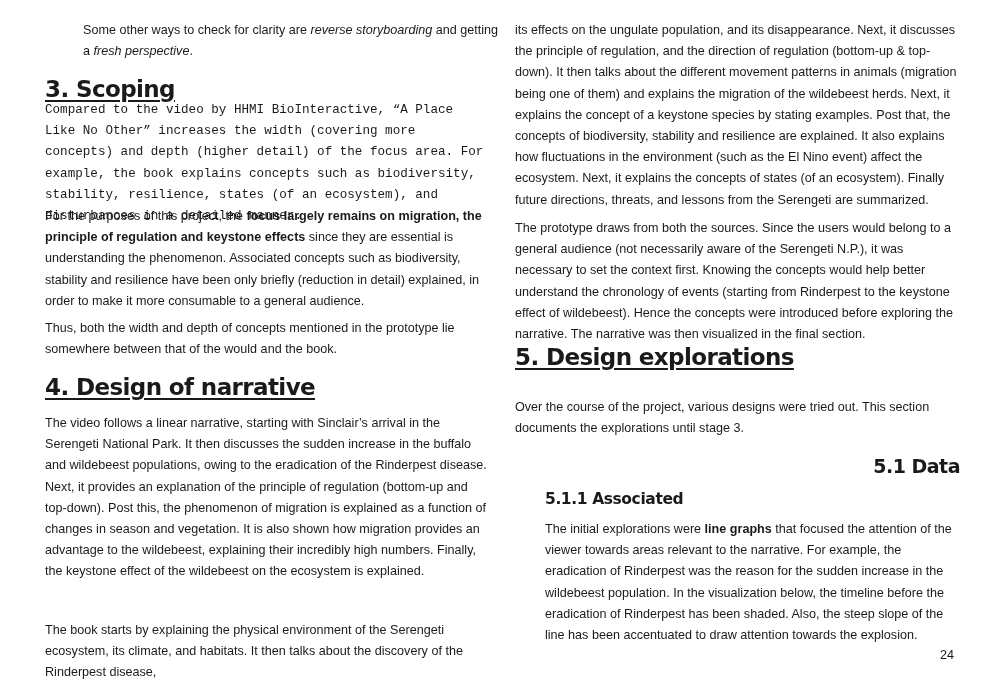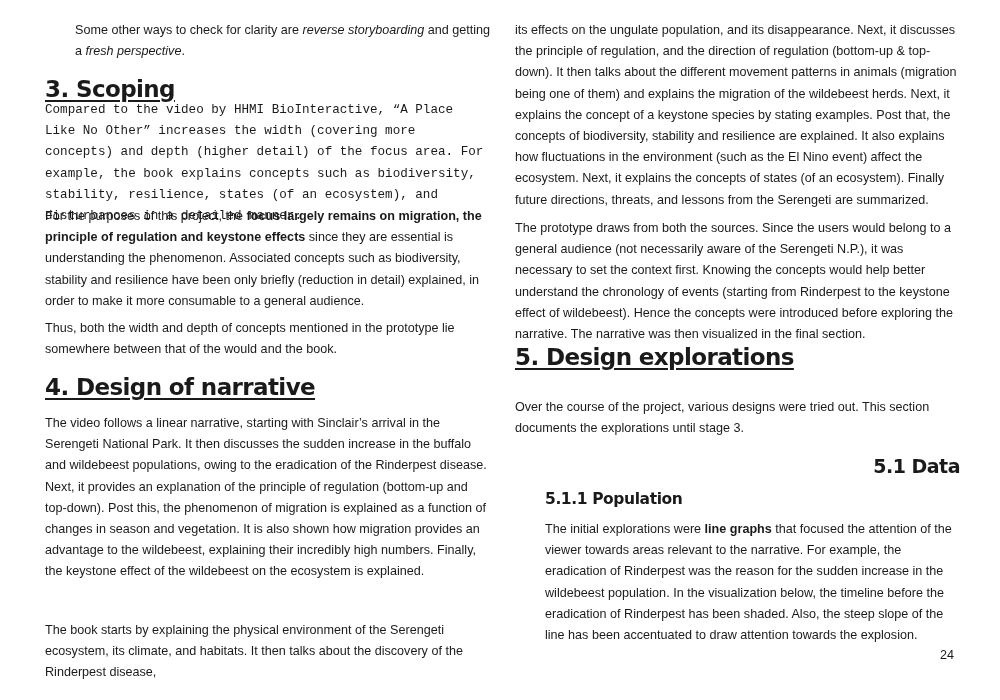--- a/index.html
+++ b/index.html
@@ -9,21 +9,21 @@
     color: #1a1a1a;
   }
   .col { position: absolute; top: 0; }
   .col-left { left: 45px; width: 445px; }
   .col-right { left: 515px; width: 445px; }
   p {
     margin: 0 0 9px 0;
     font-size: 12.6px;
     line-height: 21.2px;
   }
-  .indent { margin-left: 30px; }
+  .indent { margin-left: 38px; }
   h1 {
     font-family: "DejaVu Sans", sans-serif;
     font-size: 23px;
     font-weight: bold;
     text-decoration: underline;
     text-decoration-thickness: 2px;
     text-underline-offset: 3px;
     margin: 0;
     letter-spacing: -0.6px;
   }
@@ -72,18 +72,18 @@
   <p class="abs" style="top:20px;">its effects on the ungulate population, and its disappearance. Next, it discusses the principle of regulation, and the direction of regulation (bottom-up &amp; top-down). It then talks about the different movement patterns in animals (migration being one of them) and explains the migration of the wildebeest herds. Next, it explains the concept of a keystone species by stating examples. Post that, the concepts of biodiversity, stability and resilience are explained. It also explains how fluctuations in the environment (such as the El Nino event) affect the ecosystem. Next, it explains the concepts of states (of an ecosystem). Finally future directions, threats, and lessons from the Serengeti are summarized.</p>
 
   <p class="abs" style="top:218px;">The prototype draws from both the sources. Since the users would belong to a general audience (not necessarily aware of the Serengeti N.P.), it was necessary to set the context first. Knowing the concepts would help better understand the chronology of events (starting from Rinderpest to the keystone effect of wildebeest). Hence the concepts were introduced before exploring the narrative. The narrative was then visualized in the final section.</p>
 
   <h1 class="abs" style="top:344px;">5. Design explorations</h1>
 
   <p class="abs" style="top:397px;">Over the course of the project, various designs were tried out. This section documents the explorations until stage 3.</p>
 
   <h2 class="abs" style="top:455px;text-align:right;">5.1 Data</h2>
 
-  <h3 class="abs" style="top:490px; left:30px;">5.1.1 Population</h3>
+  <h3 class="abs" style="top:490px; left:30px;">5.1.1 Associated</h3>
 
   <p class="abs" style="top:519px; left:30px; width:420px;"><span>The initial explorations were </span><strong>line graphs</strong><span> that focused the attention of the viewer towards areas relevant to the narrative. For example, the eradication of Rinderpest was the reason for the sudden increase in the wildebeest population. In the visualization below, the timeline before the eradication of Rinderpest has been shaded. Also, the steep slope of the line has been accentuated to draw attention towards the explosion.</span></p>
 </div>
 
 <div class="page-num">24</div>
 
 </body></html>

